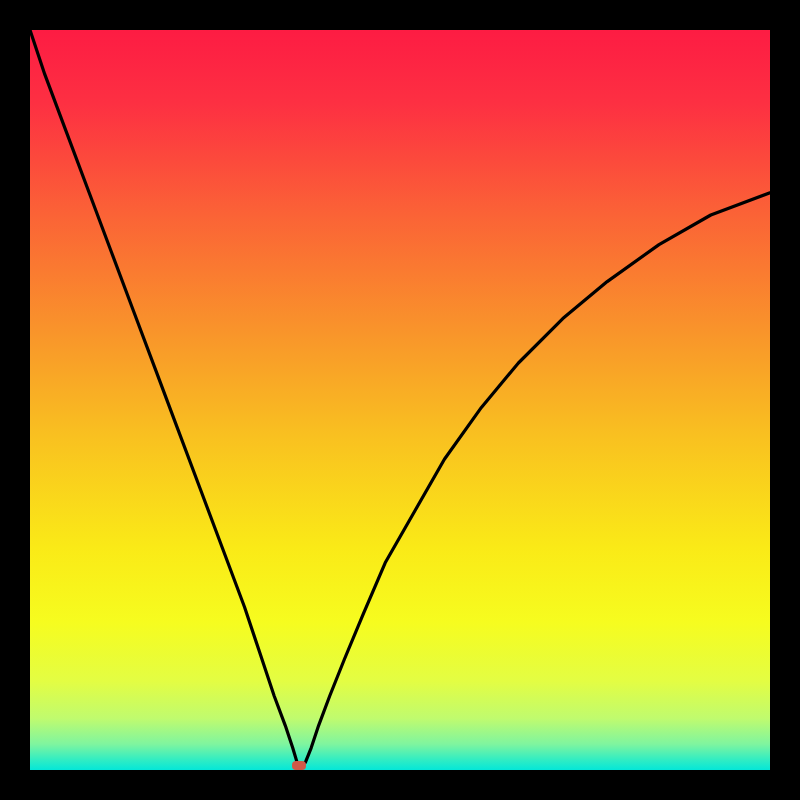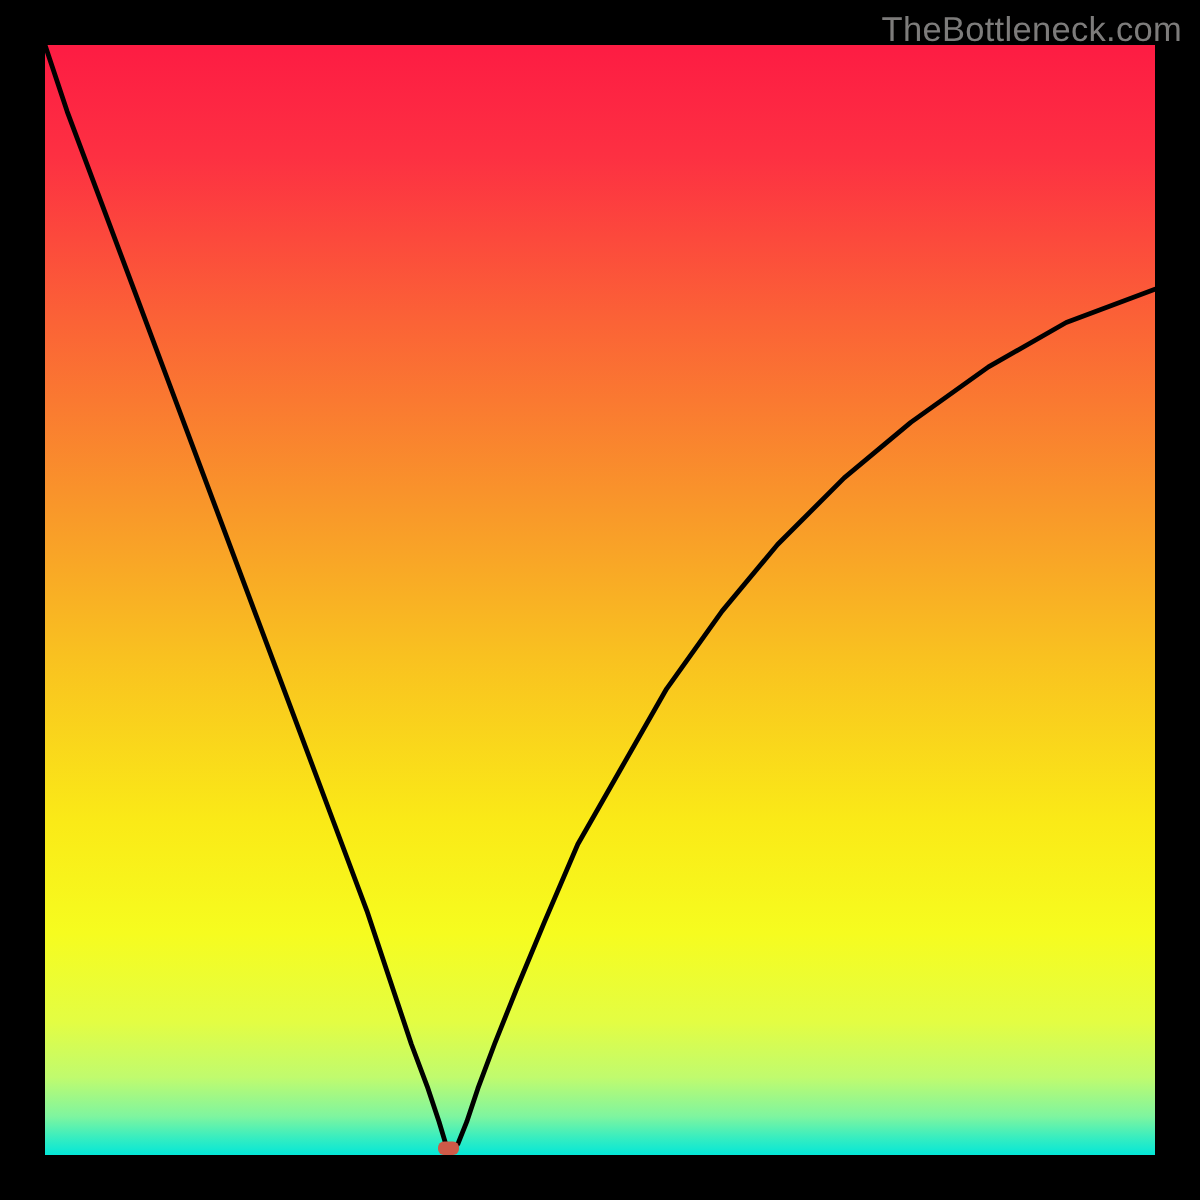--- a/index.html
+++ b/index.html
@@ -76,14 +76,13 @@
             <stop offset="100%" stop-color="#04e7d8"></stop>
           </linearGradient>
       </defs>
       <rect x="0" y="0" width="740" height="740" fill="url(#bg)"></rect>
     </svg>
     <svg class="curve-svg" viewBox="0 0 740 740" preserveAspectRatio="none">
       <path id="curve-path" d="M0.00 0.00 L14.80 44.40 L37.00 103.60 L59.20 162.80 L81.40 222.00 L103.60 281.20 L125.80 340.40 L148.00 399.60 L170.20 458.80 L192.40 518.00 L214.60 577.20 L229.40 621.60 L244.20 666.00 L255.30 695.60 L262.70 717.80 L267.14 732.60 L270.84 736.30 L275.28 732.60 L281.20 717.80 L288.60 695.60 L299.70 666.00 L314.50 629.00 L333.00 584.60 L355.20 532.80 L384.80 481.00 L414.40 429.20 L451.40 377.40 L488.40 333.00 L532.80 288.60 L577.20 251.60 L629.00 214.60 L680.80 185.00 L740.00 162.80 " fill="none" stroke="#000" stroke-width="3.2" stroke-linecap="round" stroke-linejoin="round"></path>
     </svg>
     <div class="marker" id="marker" style="left: 261.62px; top: 731.3px; background: rgb(207, 90, 72);"></div>
   </div>
-  <div class="watermark">TheBottleneck.com</div>
 </div>
 
 </body></html>

